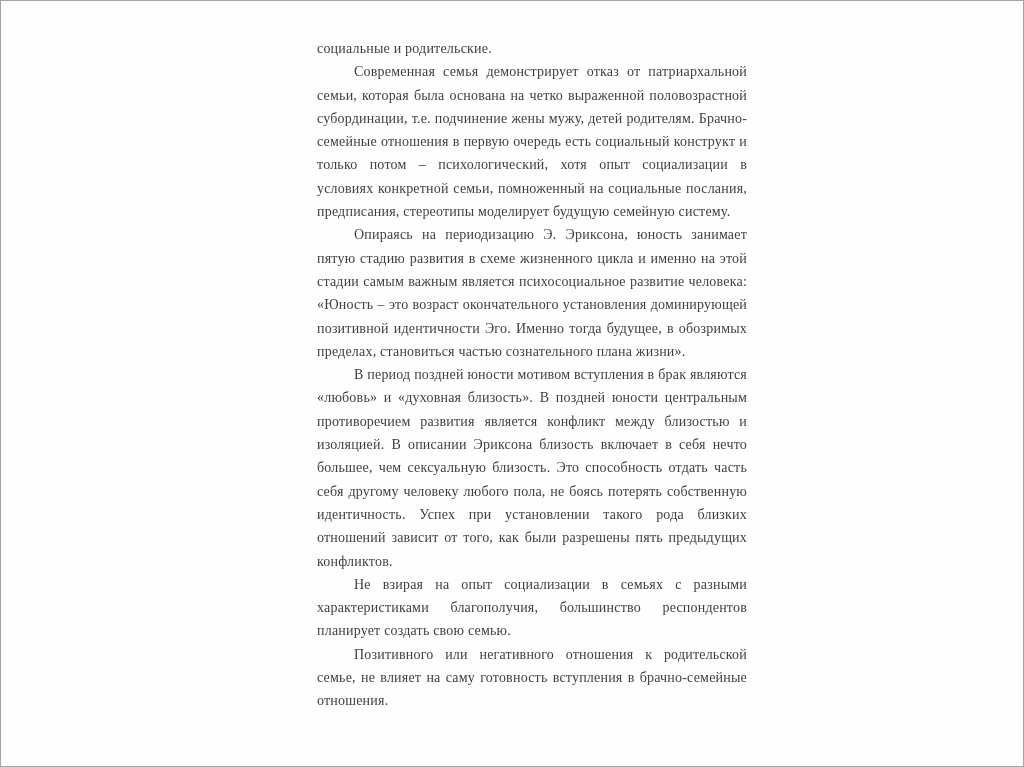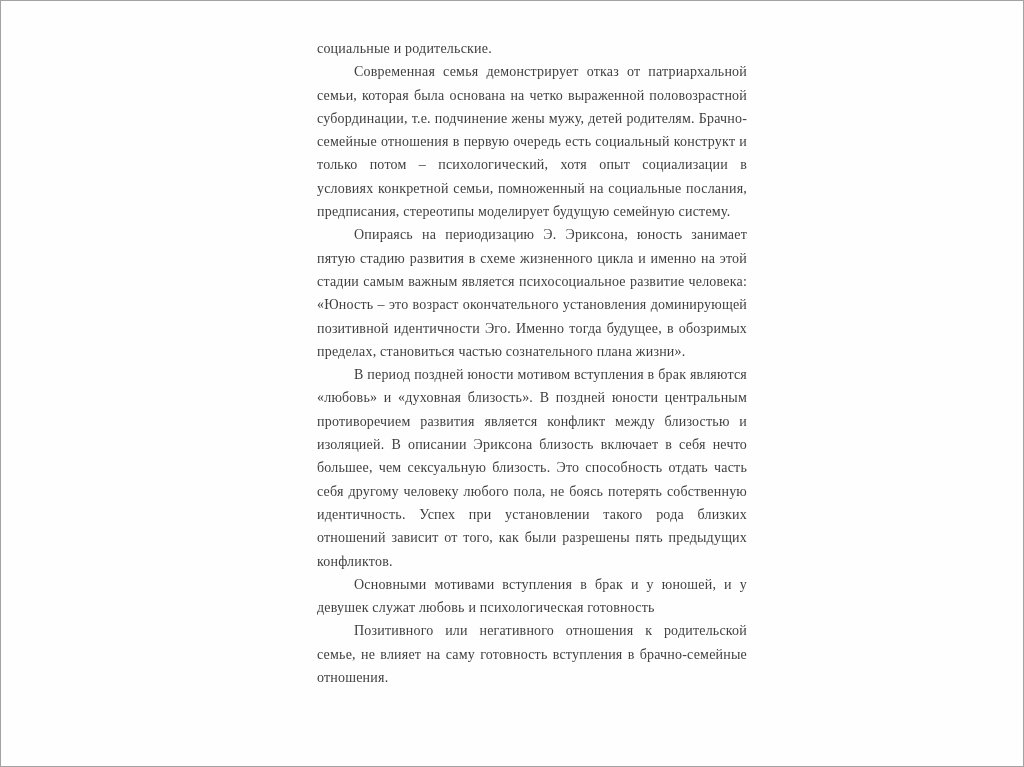--- a/index.html
+++ b/index.html
@@ -44,16 +44,16 @@
 </style>
 </head>
 <body>
 
 <div class="slide-page">
   <div class="text-block">
     <p class="para no-indent">социальные и родительские.</p>
     <p class="para">Современная семья демонстрирует отказ от патриархальной семьи, которая была основана на четко выраженной половозрастной субординации, т.е. подчинение жены мужу, детей родителям. Брачно-семейные отношения в первую очередь есть социальный конструкт и только потом – психологический, хотя опыт социализации в условиях конкретной семьи, помноженный на социальные послания, предписания, стереотипы моделирует будущую семейную систему.</p>
     <p class="para">Опираясь на периодизацию Э. Эриксона, юность занимает пятую стадию развития в схеме жизненного цикла и именно на этой стадии самым важным является психосоциальное развитие человека: «Юность – это возраст окончательного установления доминирующей позитивной идентичности Эго. Именно тогда будущее, в обозримых пределах, становиться частью сознательного плана жизни».</p>
     <p class="para">В период поздней юности мотивом вступления в брак являются «любовь» и «духовная близость». В поздней юности центральным противоречием развития является конфликт между близостью и изоляцией. В описании Эриксона близость включает в себя нечто большее, чем сексуальную близость. Это способность отдать часть себя другому человеку любого пола, не боясь потерять собственную идентичность. Успех при установлении такого рода близких отношений зависит от того, как были разрешены пять предыдущих конфликтов.</p>
-    <p class="para">Основными мотивами вступления в брак и у юношей, и у девушек служат любовь и психологическая готовность</p>
+    <p class="para">Не взирая на опыт социализации в семьях с разными характеристиками благополучия, большинство респондентов планирует создать свою семью.</p>
     <p class="para">Позитивного или негативного отношения к родительской семье, не влияет на саму готовность вступления в брачно-семейные отношения.</p>
   </div>
 </div>
 
 </body></html>

